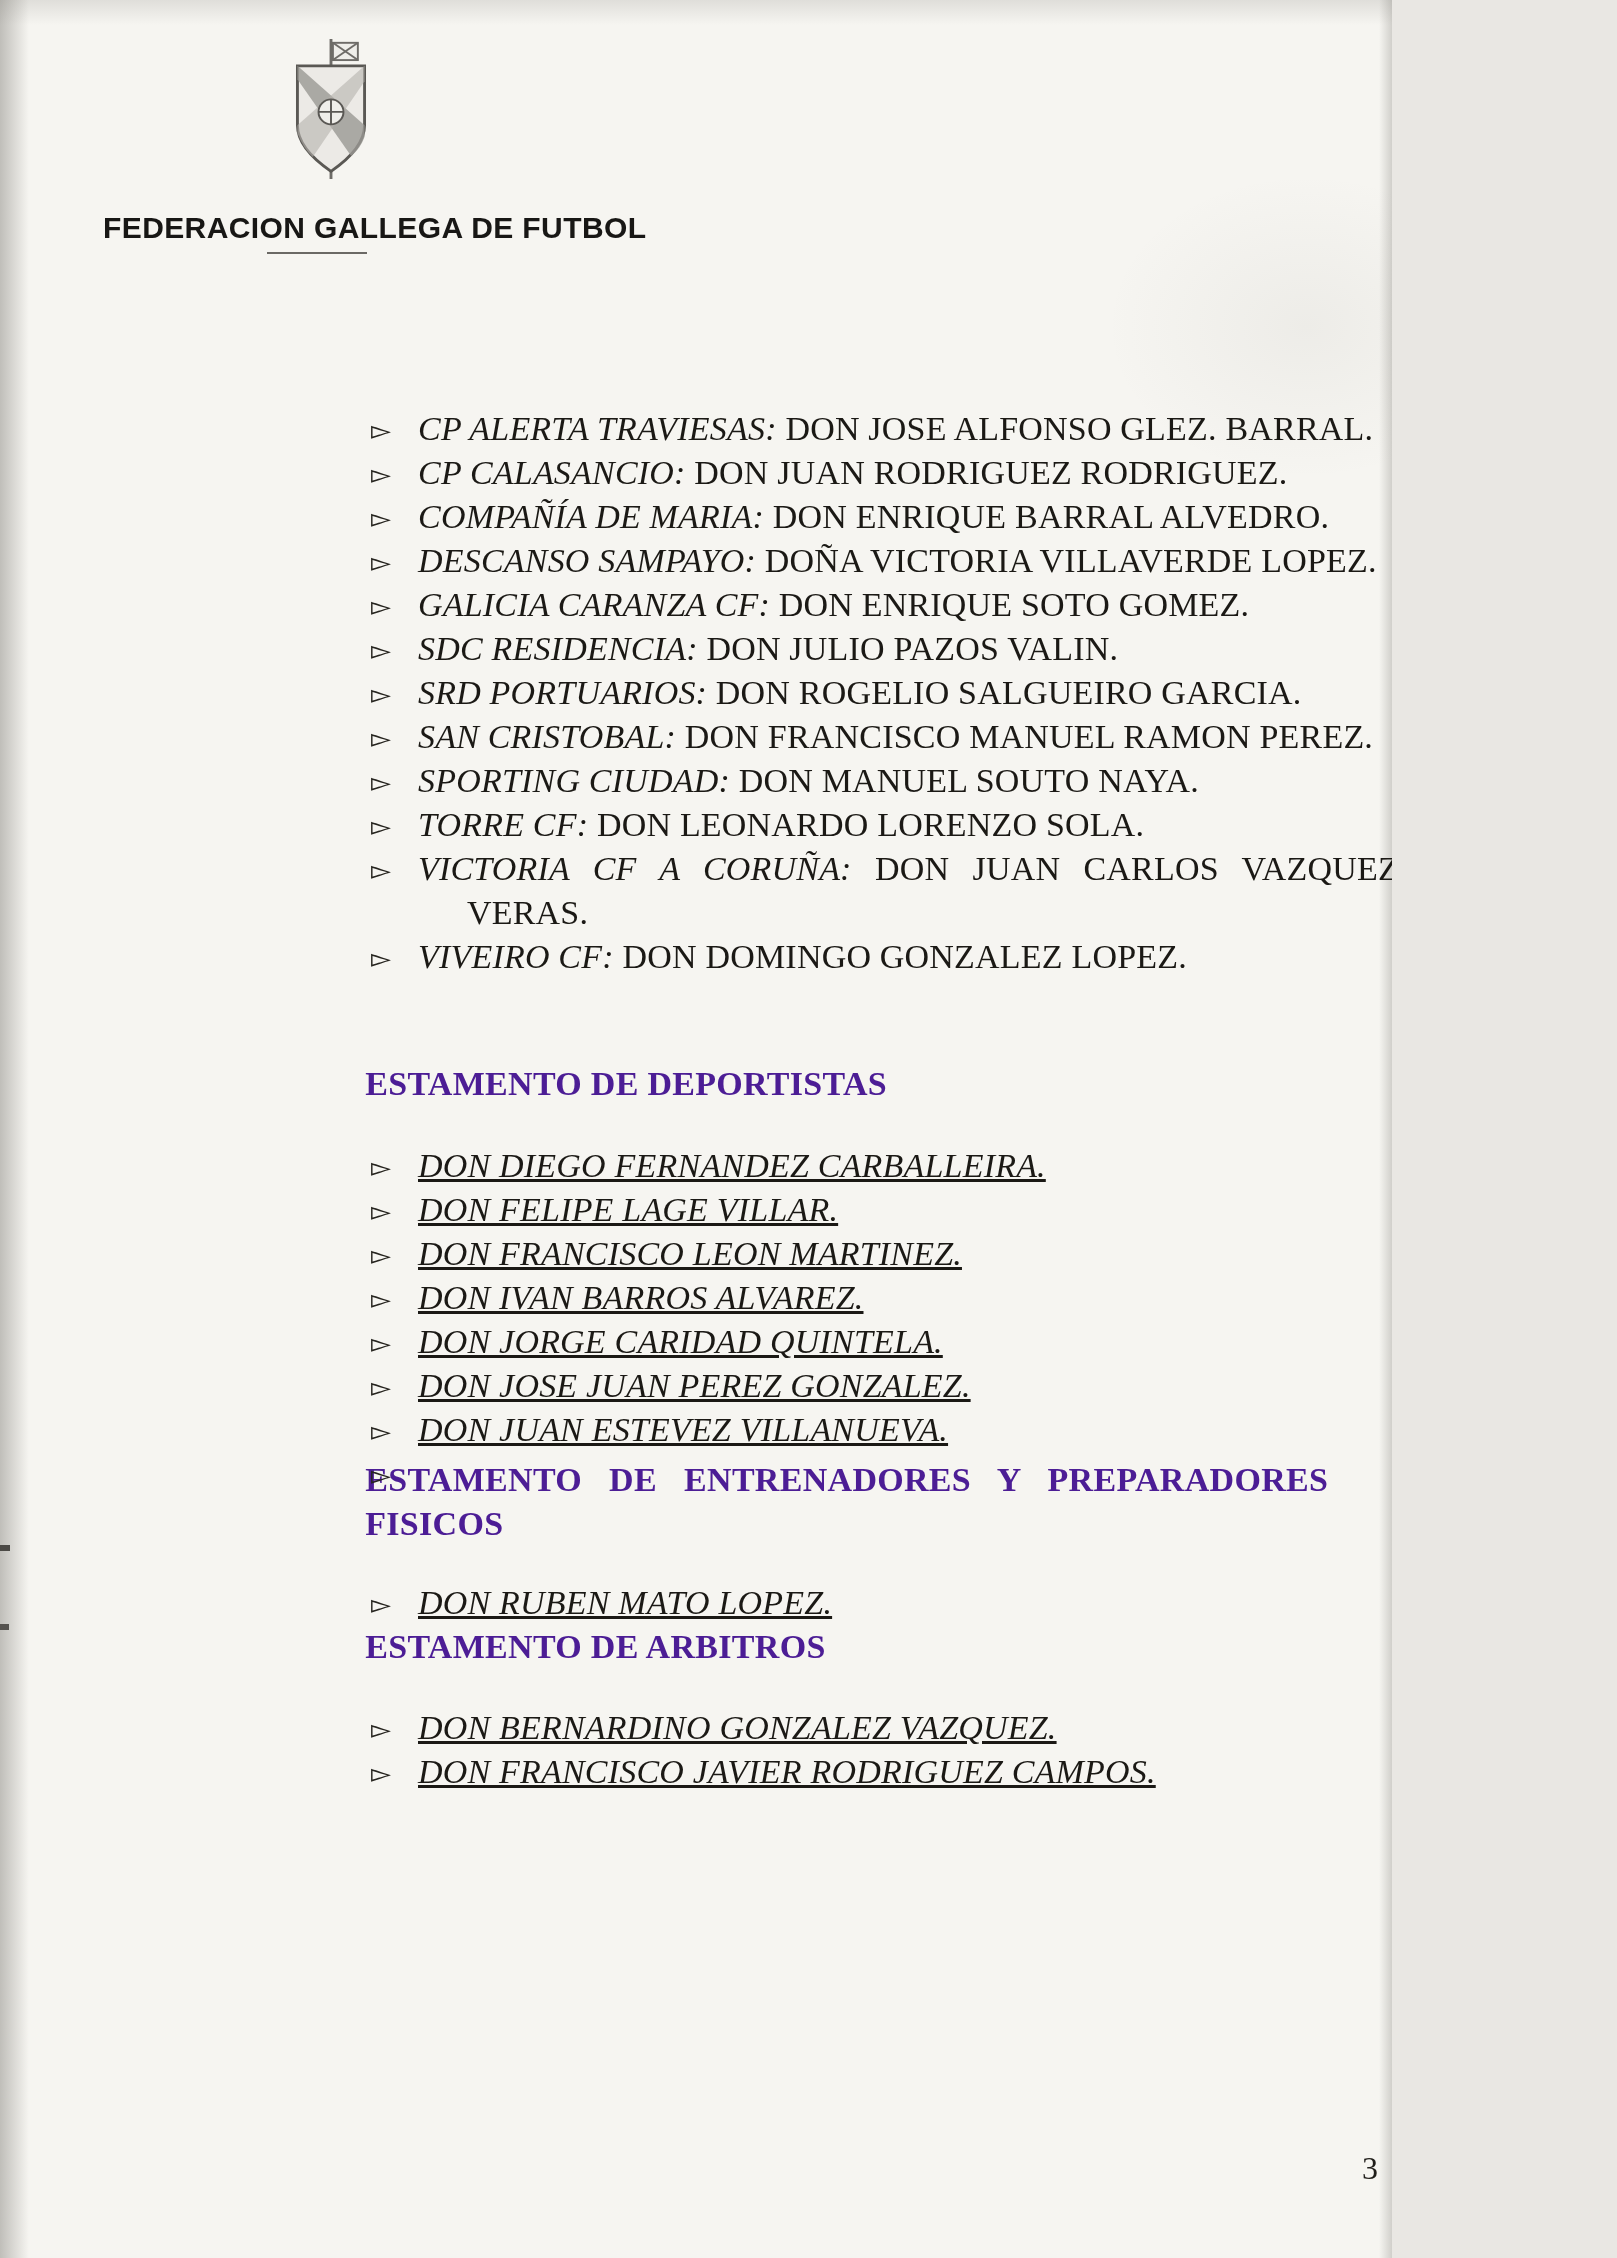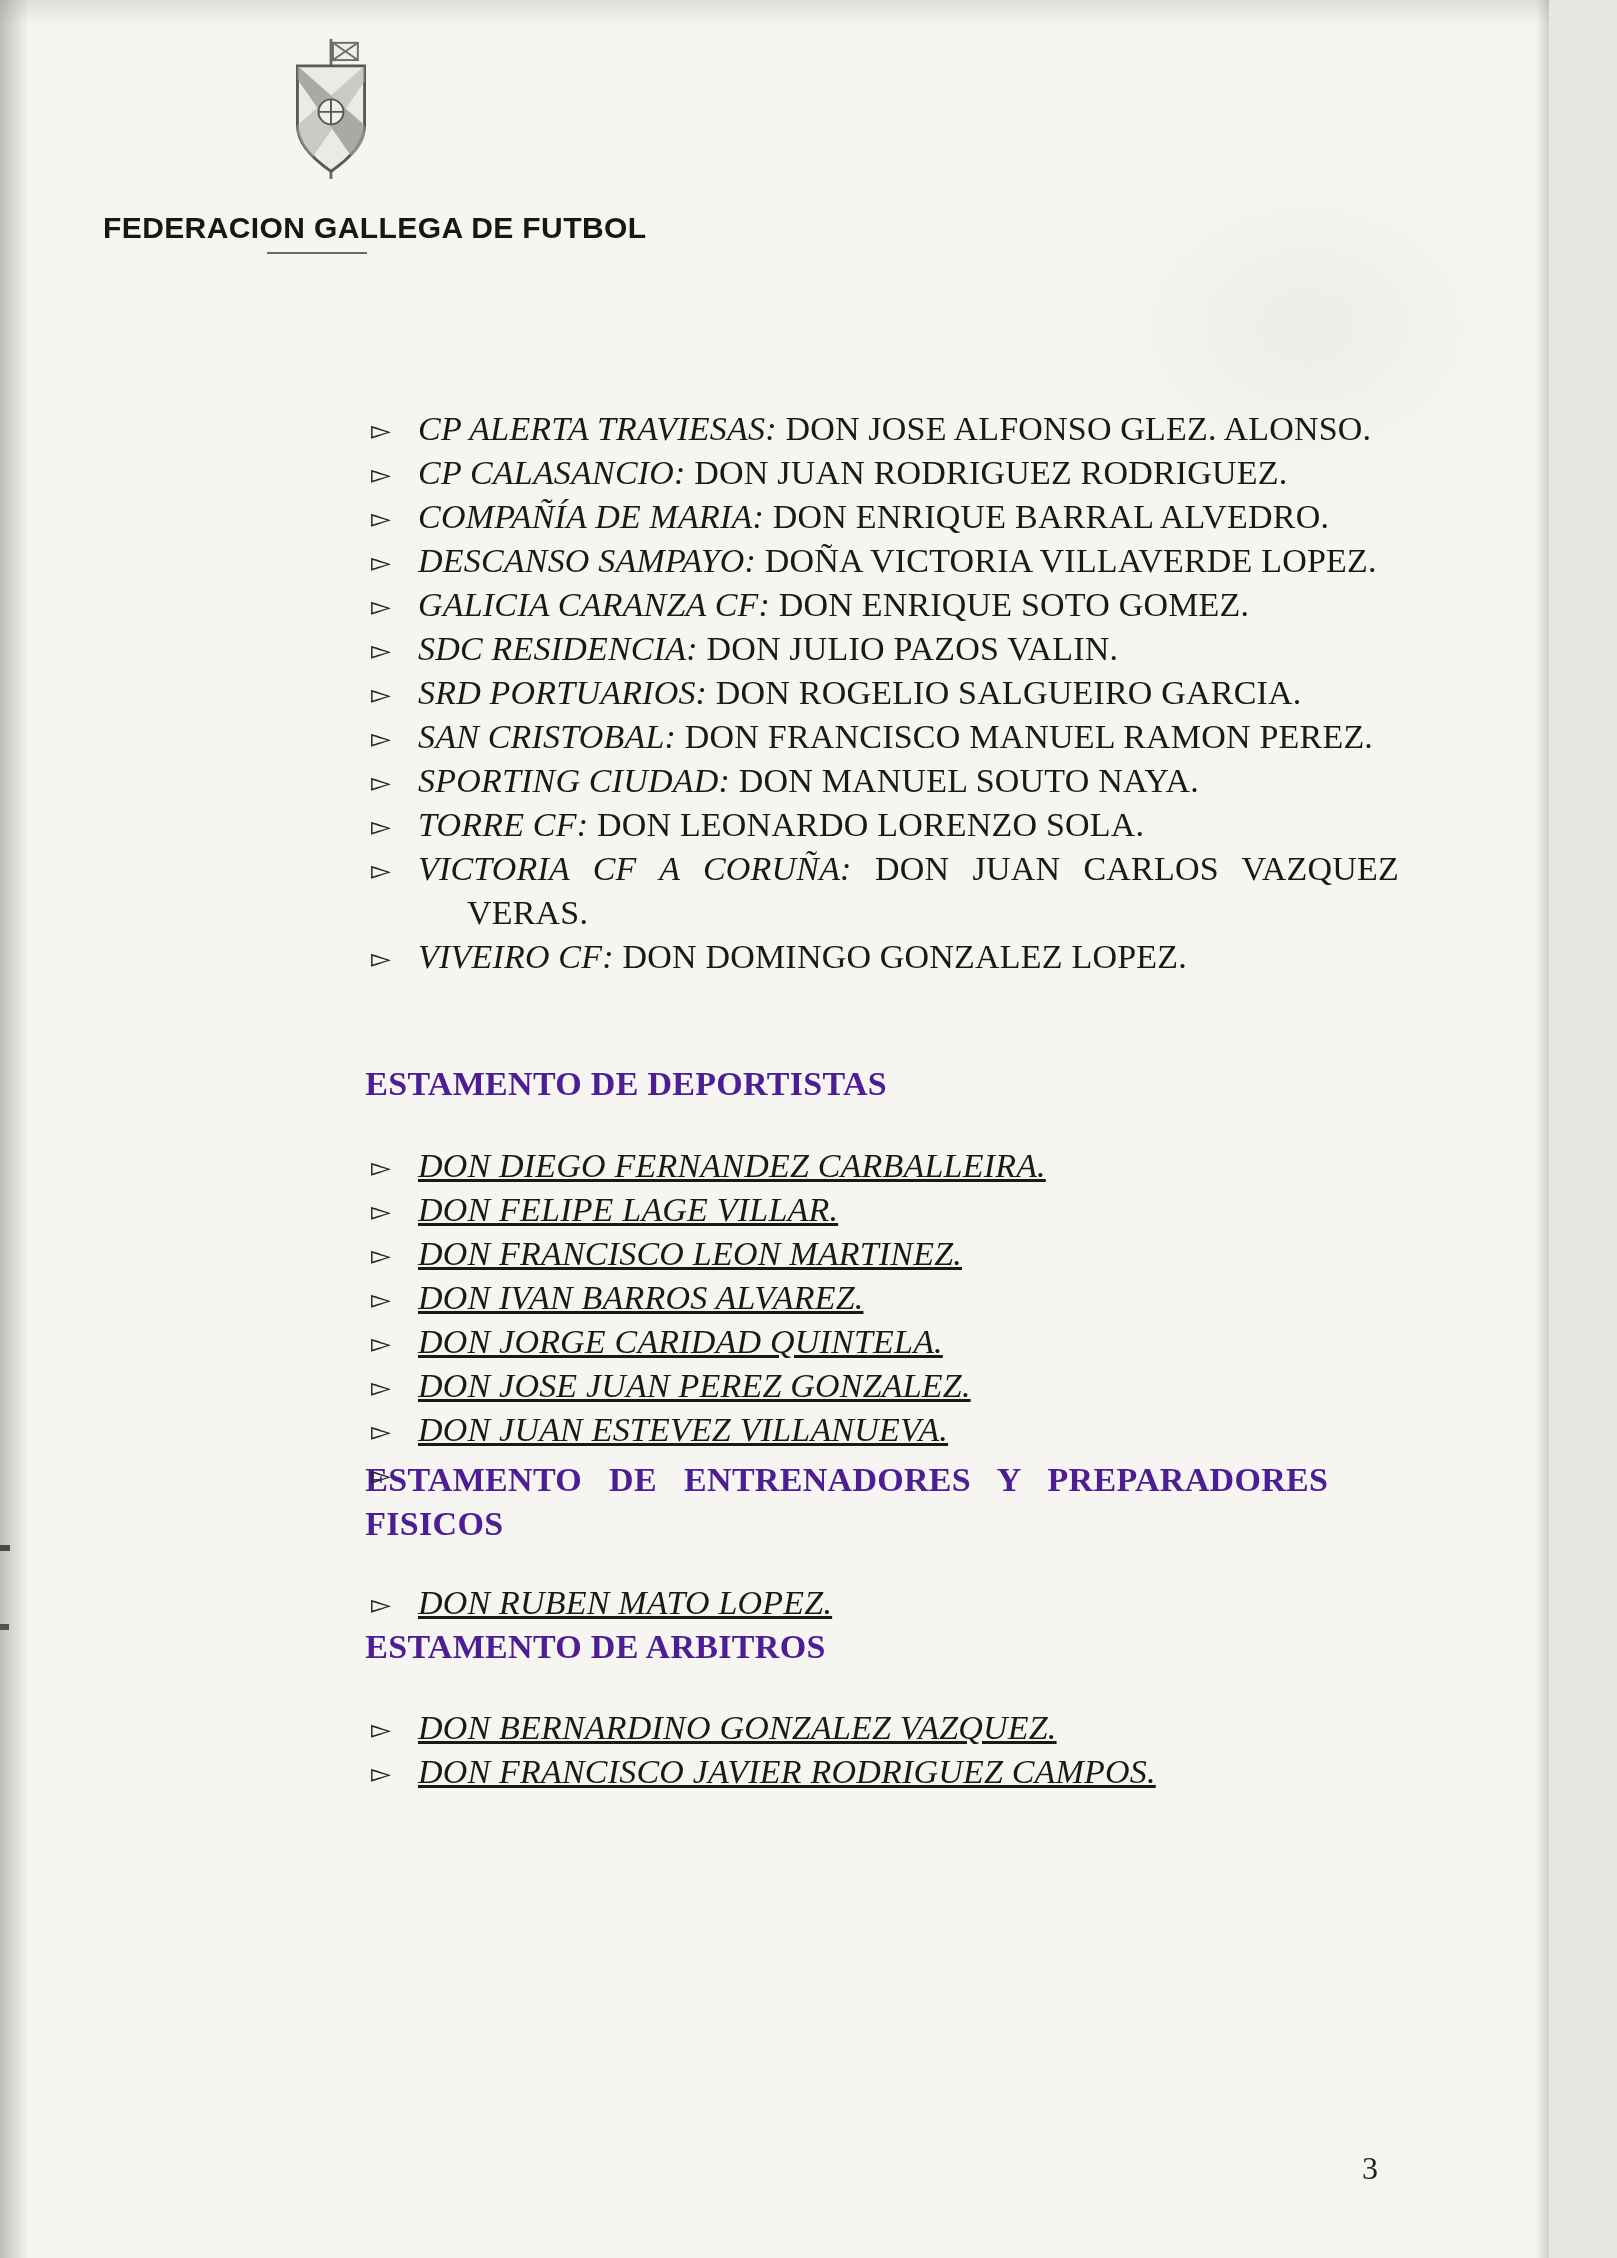--- a/index.html
+++ b/index.html
@@ -3,21 +3,21 @@
 <meta charset="utf-8">
 <style>
   * { margin: 0; padding: 0; box-sizing: border-box; }
   html, body { width: 1618px; height: 2259px; }
   body {
     font-family: "Liberation Serif", serif;
     background: #e9e7e3;
   }
   .page {
     position: relative;
-    width: 1549px;
+    width: 1392px;
     height: 2259px;
     background: #f6f5f1;
     overflow: hidden;
     color: #1b1915;
   }
   
   .scan-edge-left {
     position: absolute; left: 0; top: 0; width: 29px; height: 100%;
     background: linear-gradient(to right, rgba(110,108,102,0.40), rgba(110,108,102,0.0));
   }
@@ -113,21 +113,21 @@
 
   <div class="org-name">FEDERACION GALLEGA DE FUTBOL</div>
   <div class="org-underline"></div>
 
   <div class="content">
 
     <div class="clubs">
       <div class="list-item">
         <span class="bullet">▻</span>
         <span class="club">CP ALERTA TRAVIESAS:</span>
-        <span class="delegate">DON JOSE ALFONSO GLEZ. ALONSO.</span>
+        <span class="delegate">DON JOSE ALFONSO GLEZ. BARRAL.</span>
       </div>
       <div class="list-item">
         <span class="bullet">▻</span>
         <span class="club">CP CALASANCIO:</span>
         <span class="delegate">DON JUAN RODRIGUEZ RODRIGUEZ.</span>
       </div>
       <div class="list-item">
         <span class="bullet">▻</span>
         <span class="club">COMPAÑÍA DE MARIA:</span>
         <span class="delegate">DON ENRIQUE BARRAL ALVEDRO.</span>

